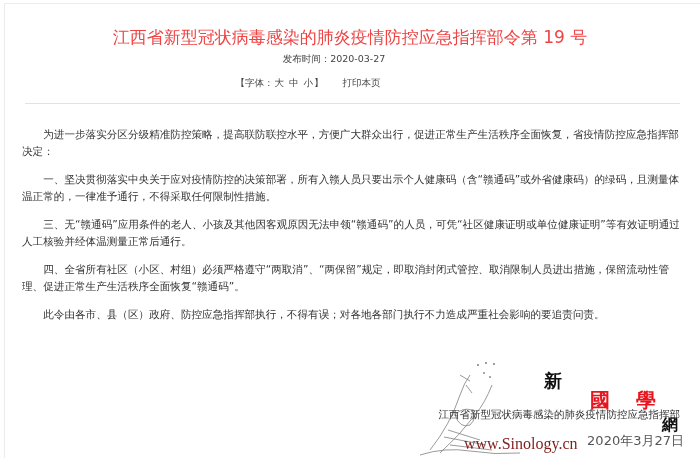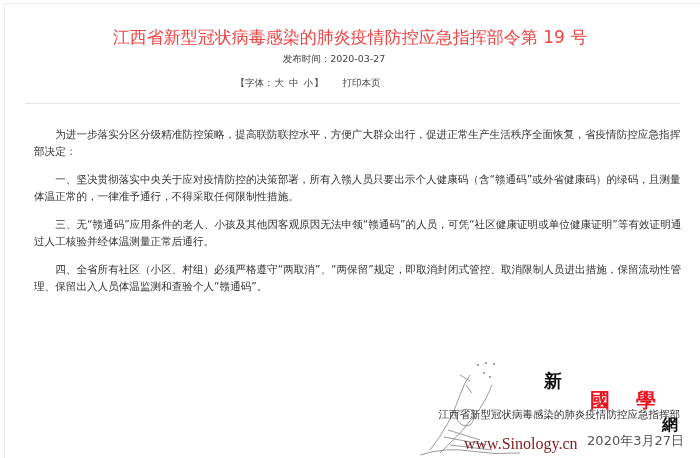--- a/index.html
+++ b/index.html
@@ -32,21 +32,21 @@
     .fontbar .sz { margin: 0 1px; cursor: pointer; }
     .fontbar .print { margin-left: 16px; cursor: pointer; }
     .sep {
       position: absolute; left: 25px; top: 103px; width: 655px; height: 1px;
       background: #e2e2e2;
     }
     .body-text {
       position: absolute; left: 22px; top: 126px; width: 662px;
       font-size: 10.6px; line-height: 17px; color: #333333;
     }
-    .body-text p { margin: 0 0 11px 12px; text-indent: 2em; }
+    .body-text p { margin: 0 0 11px 0; text-indent: 2em; }
     .sign {
       position: absolute; right: 20px; top: 408px;
       font-size: 10.5px; color: #333333; text-align: right;
     }
     .sign-date {
       position: absolute; right: 16px; top: 432px;
       font-size: 13px; color: #555555;
     }
     
     .wm { position: absolute; left: 440px; top: 365px; width: 240px; height: 90px; pointer-events: none; }
@@ -74,21 +74,22 @@
   <span class="sz">小</span><span>】</span>
   <span class="print">打印本页</span>
 </div>
 
 <div class="sep"></div>
 
 <div class="body-text">
   <p>为进一步落实分区分级精准防控策略，提高联防联控水平，方便广大群众出行，促进正常生产生活秩序全面恢复，省疫情防控应急指挥部决定：</p>
   <p>一、坚决贯彻落实中央关于应对疫情防控的决策部署，所有入赣人员只要出示个人健康码（含“赣通码”或外省健康码）的绿码，且测量体温正常的，一律准予通行，不得采取任何限制性措施。</p>
   <p>三、无“赣通码”应用条件的老人、小孩及其他因客观原因无法申领“赣通码”的人员，可凭“社区健康证明或单位健康证明”等有效证明通过人工核验并经体温测量正常后通行。</p>
-  <p>四、全省所有社区（小区、村组）必须严格遵守“两取消”、“两保留”规定，即取消封闭式管控、取消限制人员进出措施，保留流动性管理、保留出入人员体温监测和查验个人“赣通码”。</p>
+  <p>四、全省所有社区（小区、村组）必须严格遵守“两取消”、“两保留”规定，即取消封闭式管控、取消限制人员进出措施，保留流动性管理、促进正常生产生活秩序全面恢复“赣通码”。</p>
+  <p>此令由各市、县（区）政府、防控应急指挥部执行，不得有误；对各地各部门执行不力造成严重社会影响的要追责问责。</p>
 </div>
 
 <div class="sign">江西省新型冠状病毒感染的肺炎疫情防控应急指挥部</div>
 <div class="sign-date">2020年3月27日</div>
 
 <div class="wm">
   <svg width="140" height="110" viewBox="0 0 140 110">
     <g stroke="#555" stroke-width="0.8" fill="none" opacity="0.75">
       <path d="M30 95 Q50 70 60 40 Q64 28 70 20"></path>
       <path d="M40 98 Q60 80 75 60 Q85 48 92 30"></path>

